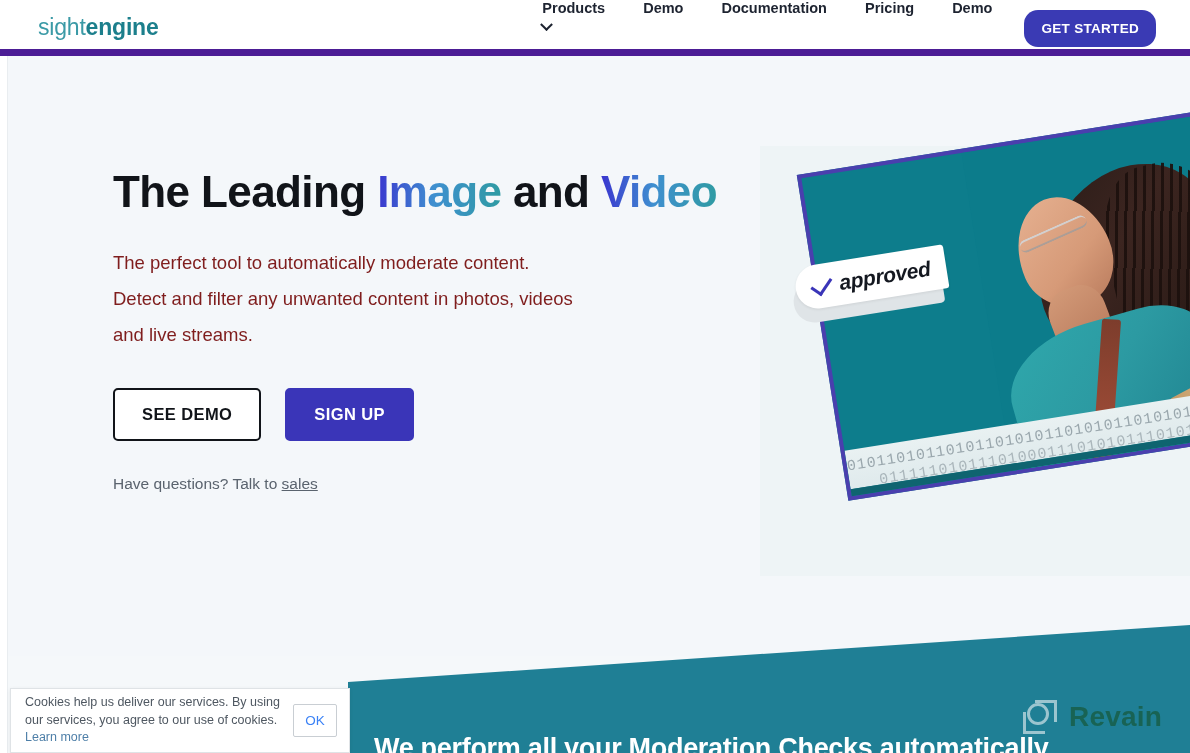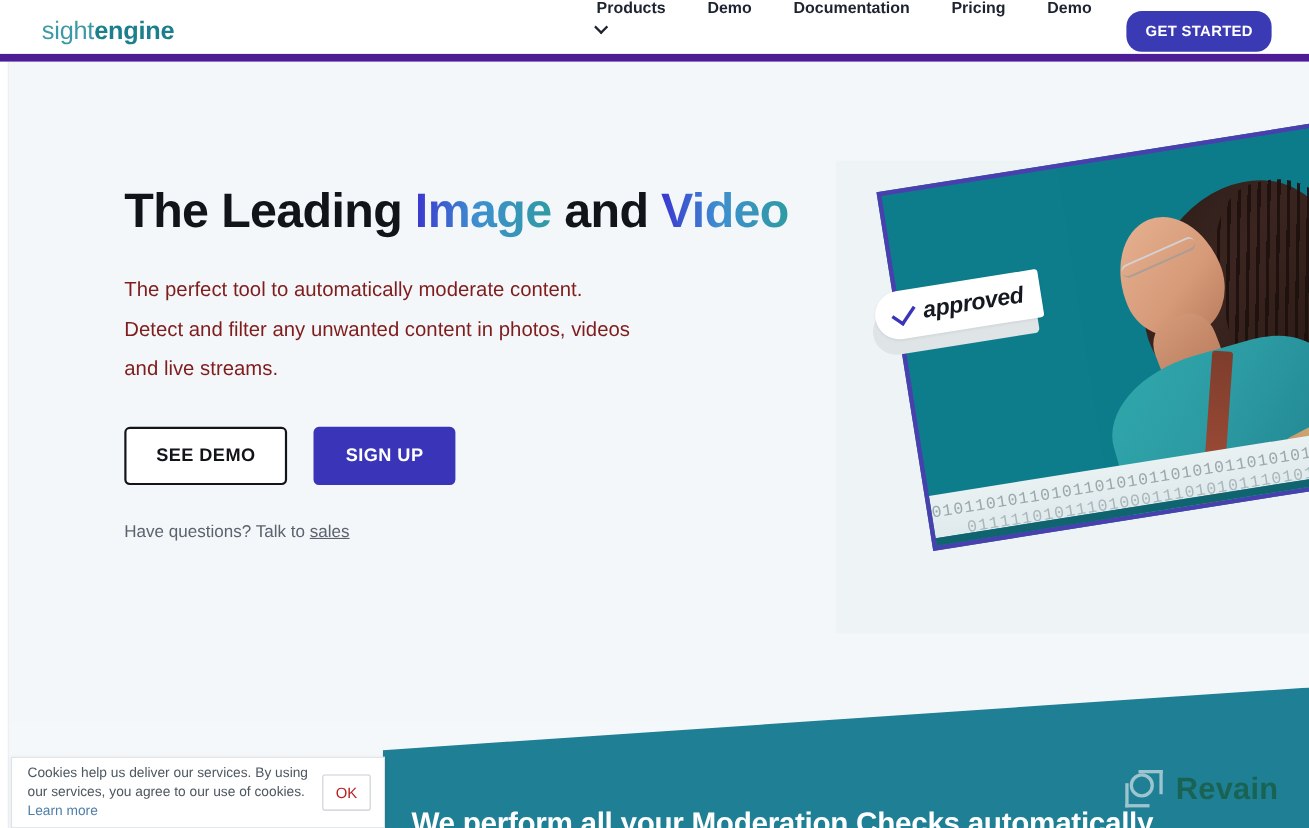--- a/index.html
+++ b/index.html
@@ -325,21 +325,21 @@
   .cookie-text {
     font-size: 12.5px; line-height: 17.5px; color: #4e5761;
     flex: 1; padding-right: 10px;
   }
   .cookie-text a { color: #4e7fa8; text-decoration: none; cursor: pointer; }
   .cookie-ok {
     width: 44px; height: 33px;
     background: #ffffff;
     border: 1px solid #c9ced3;
     border-radius: 2px;
-    font-size: 13.5px; color: #b91c1c;
+    font-size: 13.5px; color: #3b82f6;
     cursor: pointer;
     font-family: "Liberation Sans", sans-serif;
     flex-shrink: 0;
   }
 </style>
 </head>
 <body>
 
 <div class="page">
 

